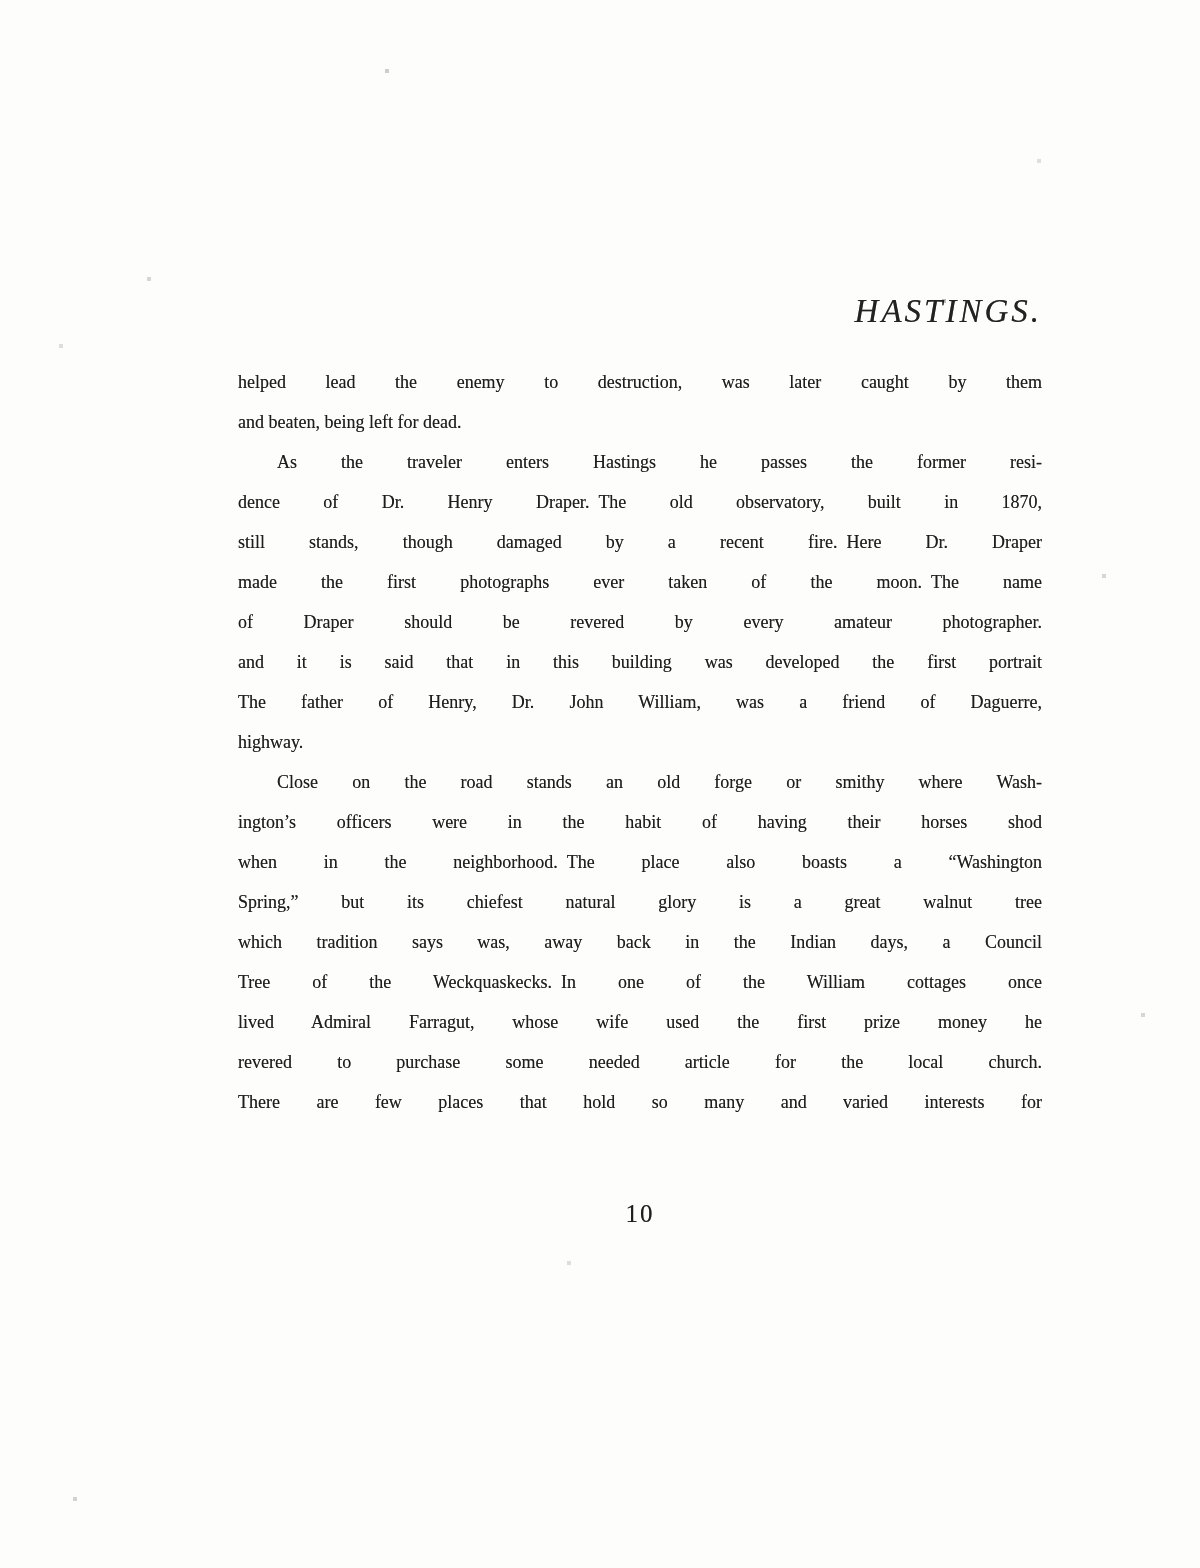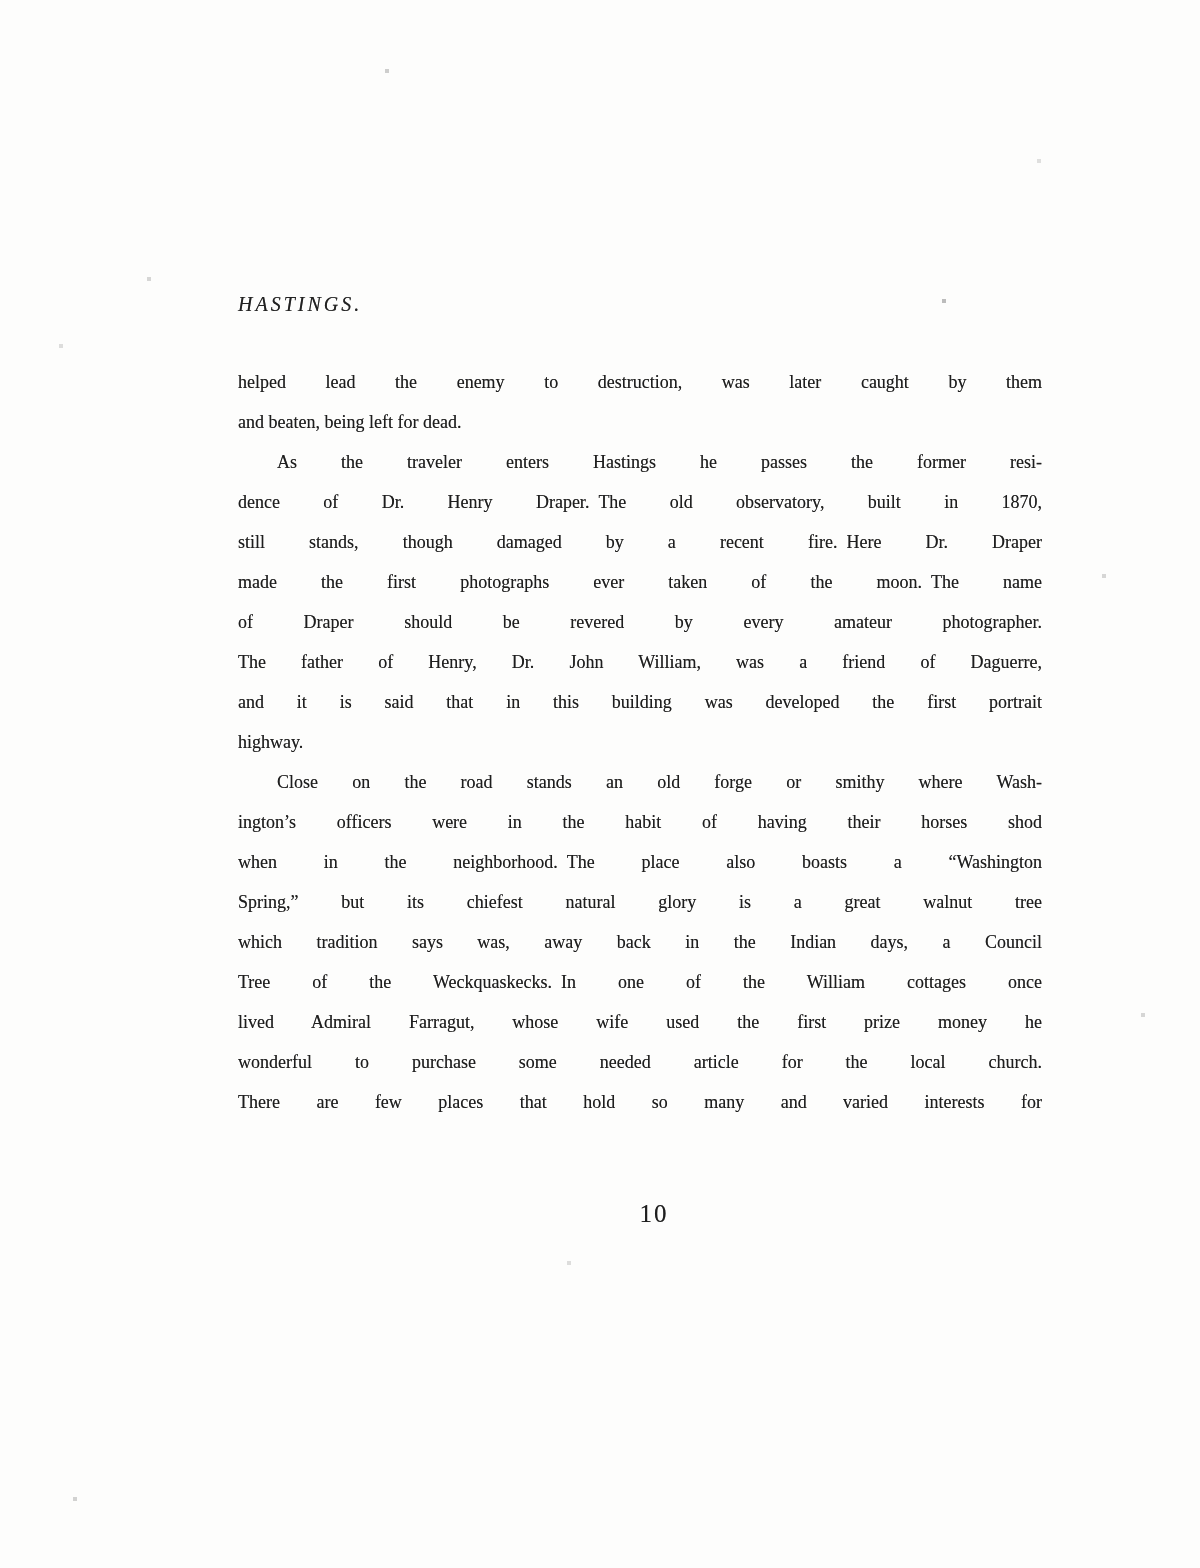--- a/index.html
+++ b/index.html
@@ -15,24 +15,24 @@
     font-family: "Liberation Serif", serif;
     color: #1e1e1e;
     overflow: hidden;
   }
   .title {
     position: absolute;
     top: 293px;
     left: 238px;
     width: 804px;
     margin: 0;
-    text-align: left;
+    text-align: right;
     font-style: italic;
     font-weight: normal;
-    font-size: 20px;
+    font-size: 33px;
     letter-spacing: 3px;
     color: #222222;
     text-shadow: 0 0 0.5px rgba(20,20,20,0.55);
   }
   .body-text {
     position: absolute;
     top: 362px;
     left: 238px;
     width: 804px;
     font-size: 18px;
@@ -52,21 +52,21 @@
   }
   .line.last {
     text-align-last: left;
   }
   .line.indent {
     text-indent: 39px;
   }
   .folio {
     position: absolute;
     top: 1200px;
-    left: 252px;
+    left: 238px;
     width: 804px;
     text-align: center;
     font-size: 25px;
     letter-spacing: 2px;
     text-shadow: 0 0 0.5px rgba(20,20,20,0.55);
   }
   .scan-noise {
     position: absolute;
     top: 0; left: 0;
     width: 2px; height: 2px;
@@ -99,34 +99,34 @@
       <span class="line" style="display:block">helped lead the enemy to destruction, was later caught by them</span>
       <span class="line last" style="display:block">and beaten, being left for dead.</span>
     </p>
 
     <p>
       <span class="line indent" style="display:block">As the traveler enters Hastings he passes the former resi-</span>
       <span class="line" style="display:block">dence of Dr. Henry Draper. The old observatory, built in 1870,</span>
       <span class="line" style="display:block">still stands, though damaged by a recent fire. Here Dr. Draper</span>
       <span class="line" style="display:block">made the first photographs ever taken of the moon. The name</span>
       <span class="line" style="display:block">of Draper should be revered by every amateur photographer.</span>
+      <span class="line" style="display:block">and it is said that in this building was developed the first portrait</span>
       <span class="line" style="display:block">The father of Henry, Dr. John William, was a friend of Daguerre,</span>
-      <span class="line" style="display:block">and it is said that in this building was developed the first portrait</span>
       <span class="line last" style="display:block">highway.</span>
     </p>
 
     <p>
       <span class="line indent" style="display:block">Close on the road stands an old forge or smithy where Wash-</span>
       <span class="line" style="display:block">ington’s officers were in the habit of having their horses shod</span>
       <span class="line" style="display:block">when in the neighborhood. The place also boasts a “Washington</span>
       <span class="line" style="display:block">Spring,” but its chiefest natural glory is a great walnut tree</span>
       <span class="line" style="display:block">which tradition says was, away back in the Indian days, a Council</span>
       <span class="line" style="display:block">Tree of the Weckquaskecks. In one of the William cottages once</span>
       <span class="line" style="display:block">lived Admiral Farragut, whose wife used the first prize money he</span>
-      <span class="line" style="display:block">wonderful to purchase some needed article for the local church.</span>
+      <span class="line" style="display:block">revered to purchase some needed article for the local church.</span>
       <span class="line" style="display:block">There are few places that hold so many and varied interests for</span>
     </p>
 
   </div>
 
   <div class="folio">10</div>
 
 </div>
 
 </body></html>

